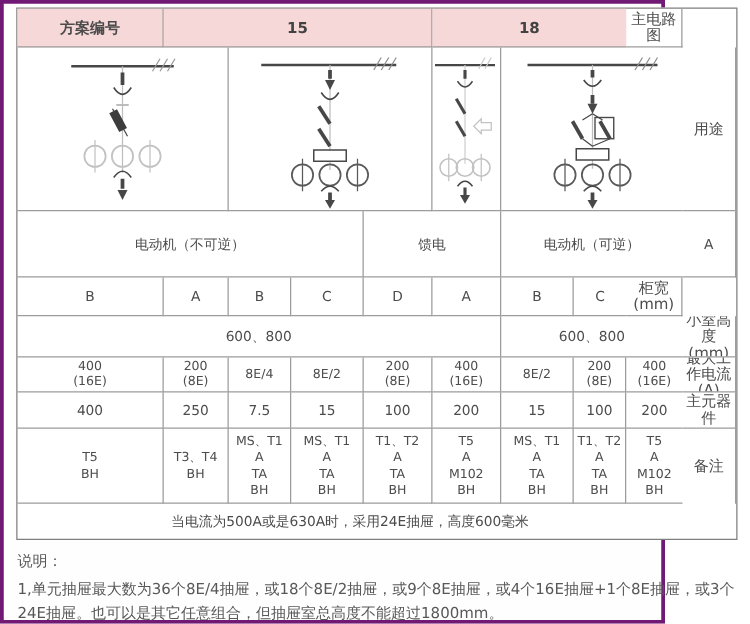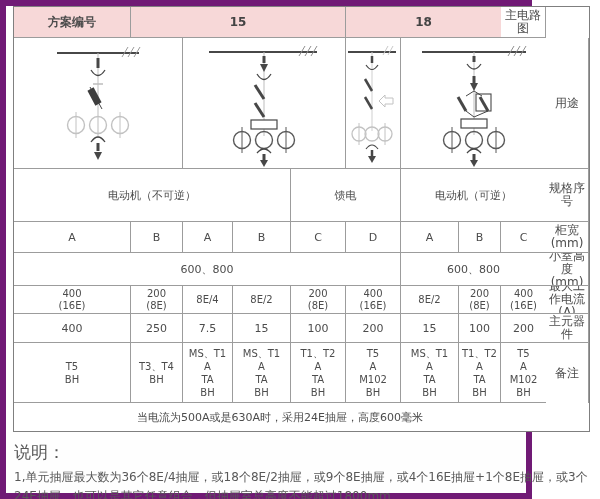--- a/index.html
+++ b/index.html
@@ -2,21 +2,21 @@
 <html><head>
 <meta charset="utf-8">
 <style>
   * { margin:0; padding:0; box-sizing:border-box; }
   html,body { background:#fff; }
   body {
     width:600px; height:499px;
     font-family:"DejaVu Sans","Liberation Sans",sans-serif;
     color:#4c4c4c; position:relative; overflow:hidden;
   }
-  .page { width:532px; height:499px; border:6px solid #701a75; background:#fefefe; }
+  .page { width:532px; height:499px; border:3px solid #701a75; background:#fefefe; }
 
   .tbl {
     position:absolute; left:13px; top:6px;
     display:grid;
     grid-template-columns:117px 52px 50px 58px 55px 55px 58px 42px 45px 43px;
     grid-template-rows:31px 131px 53px 31px 33px 28px 29px 60px 28px;
     border:1px solid #7f7f7f;
     background:#fff;
   }
   .cell {
@@ -34,21 +34,21 @@
   .sp3 { grid-column:span 3; }
   .sp4 { grid-column:span 4; }
   .sp6 { grid-column:span 6; }
   .sp9 { grid-column:span 9; }
   .bR0 { border-right:none; }
   .bB0 { border-bottom:none;text-align:center; }
   .diag{ padding:0; }
   .diag svg { display:block; }
 
   .note { position:absolute; left:14px; top:441px; width:575px; color:#585858; }
-  .note-title { font-size:17px; margin-bottom:4px; }
+  .note-title { font-size:12px; margin-bottom:4px; }
   .note-text  { font-size:12px; line-height:19px; }
 </style>
 </head>
 <body>
 
 <div class="page">
   <div class="tbl">
 
     <div class="cell lbl hdr">方案编号</div>
     <div class="cell hdr sp4">15</div>
@@ -152,21 +152,20 @@
         <polygon points="60,121 68,121 64,128" fill="#474747"></polygon>
       </svg>
       </span>
     </div>
 
     <div class="cell lbl">用途</div>
     <div class="cell sp4">电动机（不可逆）</div>
     <div class="cell sp2">馈电</div>
     <div class="cell sp3 bR0">电动机（可逆）</div>
 
-    <div class="cell lbl">规格序号</div>
     <div class="cell">A</div>
     <div class="cell">B</div>
     <div class="cell">A</div>
     <div class="cell">B</div>
     <div class="cell">C</div>
     <div class="cell">D</div>
     <div class="cell">A</div>
     <div class="cell">B</div>
     <div class="cell bR0">C</div>
 

